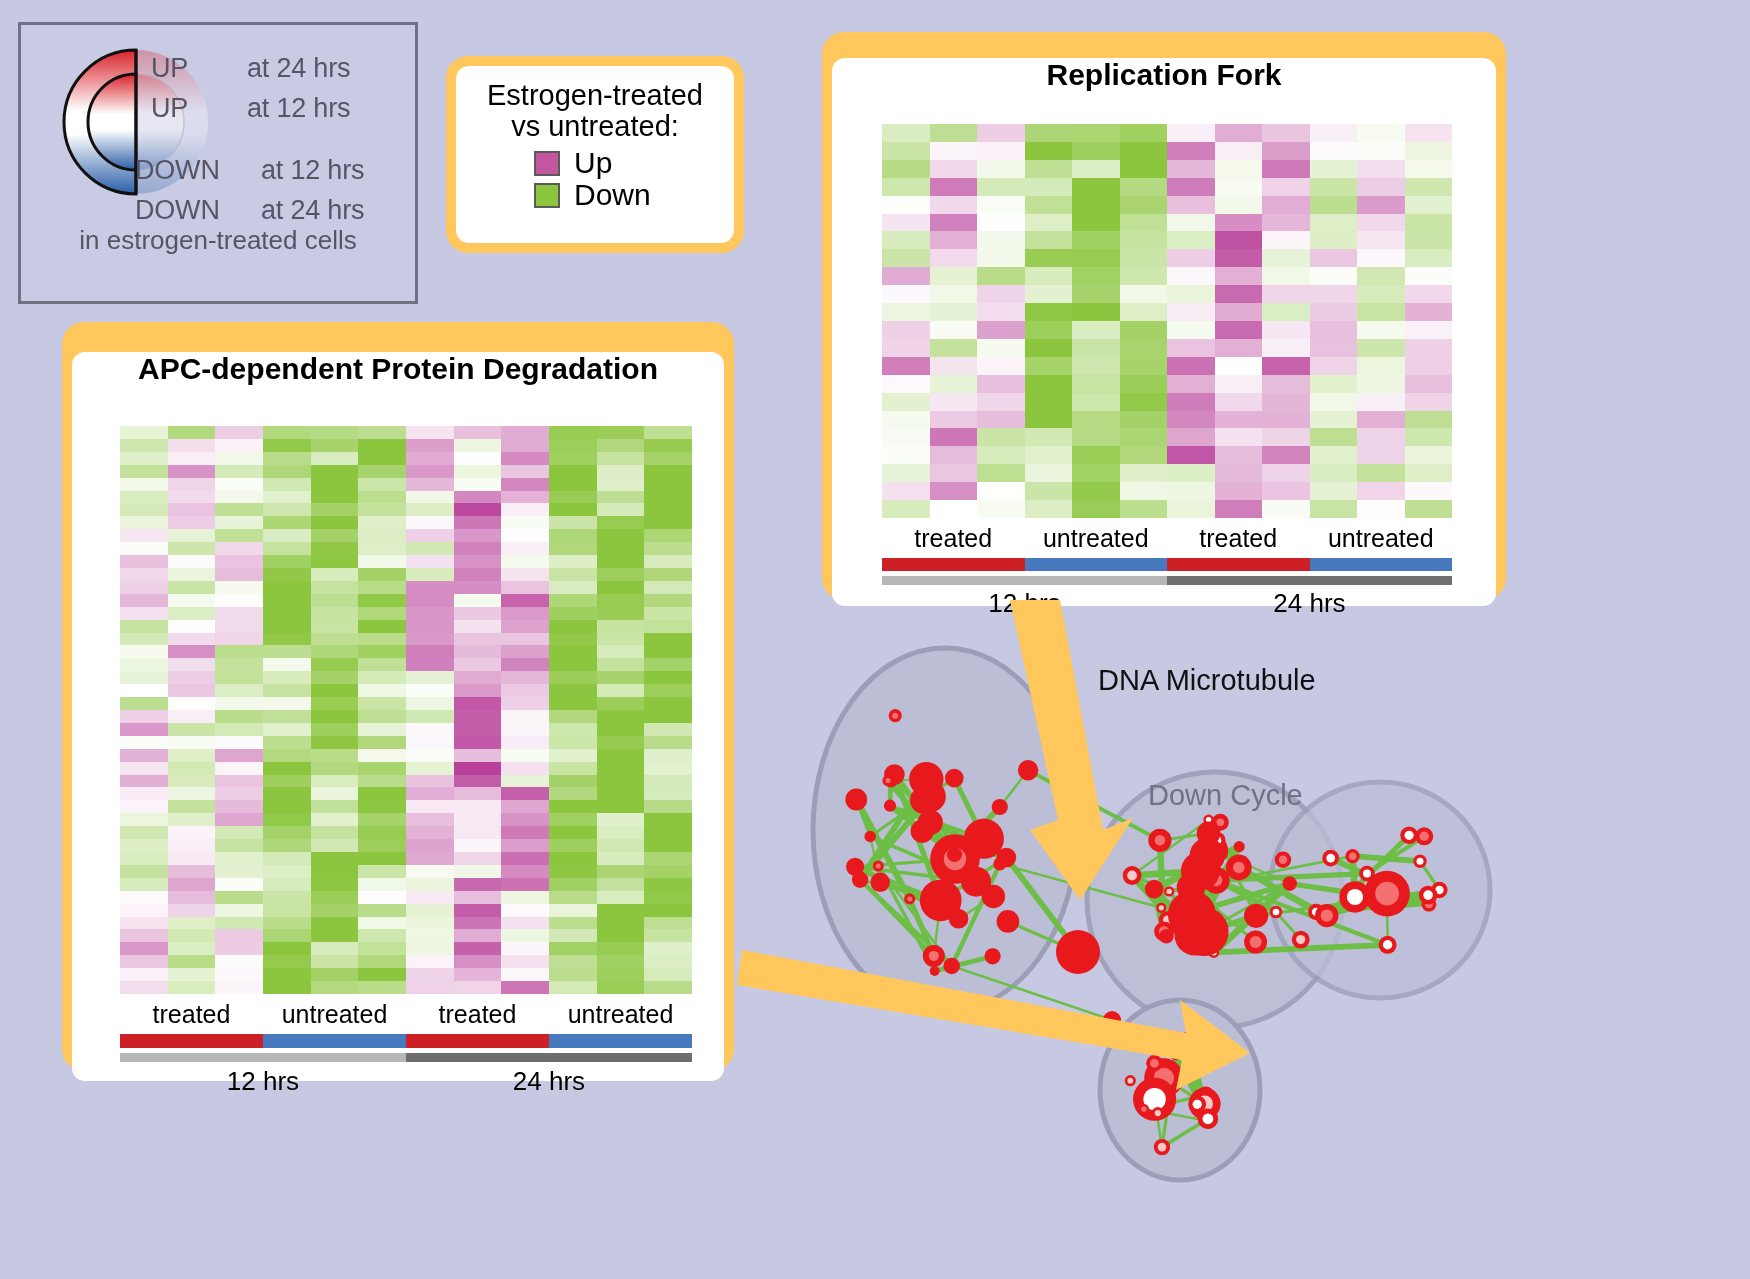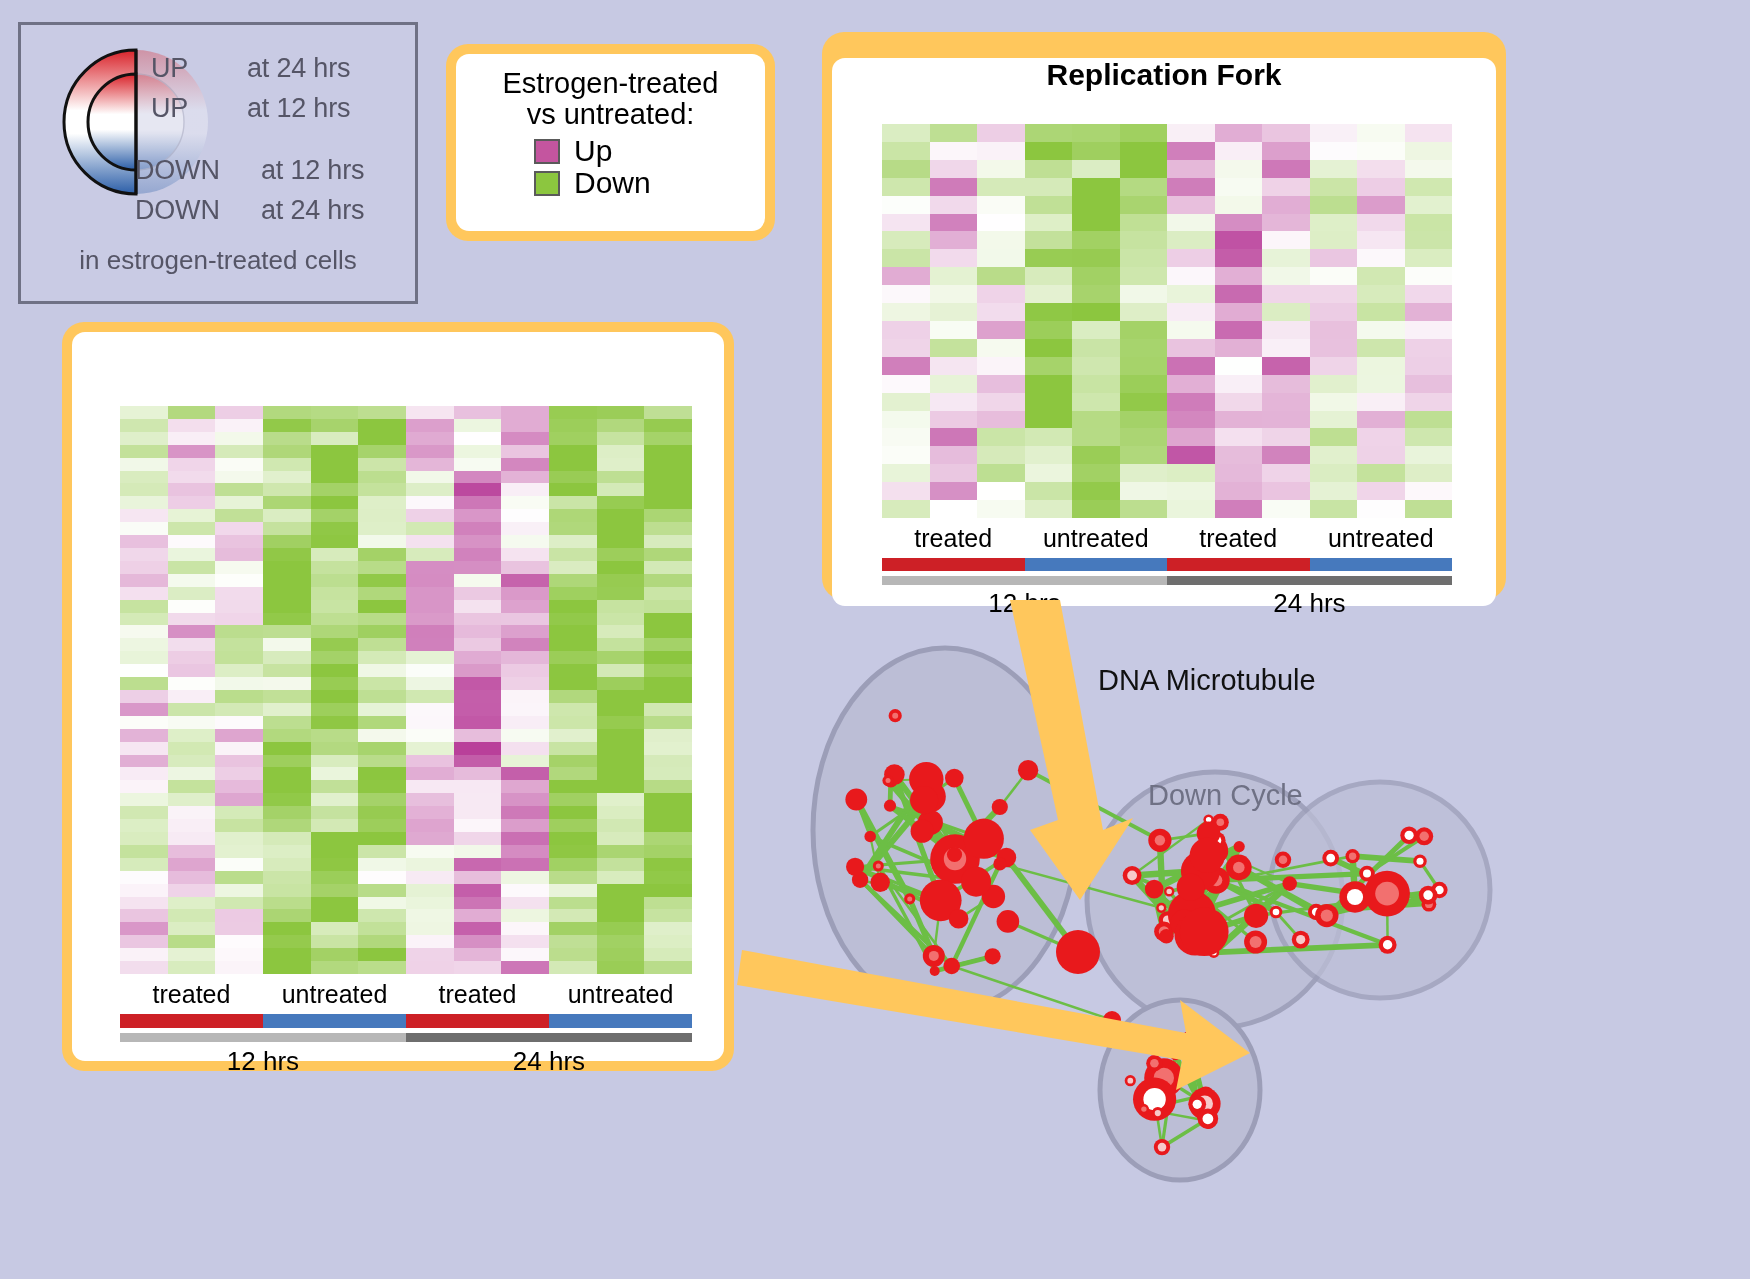--- a/index.html
+++ b/index.html
@@ -21,21 +21,21 @@
   .key-label{position:absolute;color:#555566;font-size:27px;letter-spacing:-.2px;}
   .key-sub{position:absolute;width:100%;text-align:center;color:#555566;font-size:26px;}
 
   
   .card{
     position:absolute;background:#ffc75c;border-radius:22px;padding:10px;
     box-sizing:border-box;
   }
   .card-inner{background:#ffffff;border-radius:13px;width:100%;height:100%;
     box-sizing:border-box;position:relative;}
-  #legend-card{left:446px;top:44px;width:329px;height:197px;}
+  #legend-card{left:446px;top:56px;width:298px;height:197px;}
   #legend-card .card-inner{padding:14px 0 0 0;}
   .legend-title{font-size:29px;color:#000;text-align:center;line-height:1.07;}
   .legend-rows{margin-top:6px;padding-left:78px;}
   .legend-row{display:flex;align-items:center;gap:14px;margin:2px 0;}
   .swatch{width:26px;height:25px;border:2px solid #5a5a5a;box-sizing:border-box;}
   .legend-lbl{font-size:30px;color:#000;line-height:1;}
 
   
   #rf-card{left:822px;top:32px;width:684px;height:568px;}
   #apc-card{left:62px;top:322px;width:672px;height:749px;}
@@ -96,21 +96,21 @@
       <line x1="75" y1="3" x2="75" y2="147" stroke="#111" stroke-width="3"></line>
     </svg>
     <div class="key-label" style="left:130px;top:28px;">UP</div>
     <div class="key-label" style="left:226px;top:28px;">at 24 hrs</div>
     <div class="key-label" style="left:130px;top:68px;">UP</div>
     <div class="key-label" style="left:226px;top:68px;">at 12 hrs</div>
     <div class="key-label" style="left:114px;top:130px;">DOWN</div>
     <div class="key-label" style="left:240px;top:130px;">at 12 hrs</div>
     <div class="key-label" style="left:114px;top:170px;">DOWN</div>
     <div class="key-label" style="left:240px;top:170px;">at 24 hrs</div>
-    <div class="key-sub" style="top:220px;">in estrogen-treated cells</div>
+    <div class="key-sub" style="top:200px;">in estrogen-treated cells</div>
   </div>
 
   <div class="card" id="legend-card">
     <div class="card-inner">
       <div class="legend-title">Estrogen-treated</div>
       <div class="legend-title">vs untreated:</div>
       <div class="legend-rows">
         <div class="legend-row">
           <span class="swatch" id="sw-up" style="background: rgb(196, 85, 159);"></span>
           <span class="legend-lbl">Up</span>
@@ -410,20 +410,21 @@
       </div>
       <div class="timenames" style="left:50px;top:530px;width:570px;">
         <span>12 hrs</span>
         <span>24 hrs</span>
       </div>
     </div>
   </div>
 
   <div class="card" id="apc-card">
     <div class="card-inner">
+      <div class="panel-title">APC-dependent Protein Degradation</div>
       <div class="heat" id="apc-heat" style="left: 48px; top: 74px; width: 572px; height: 568px; grid-template-columns: repeat(12, 1fr); grid-template-rows: repeat(44, 1fr);">
           <div style="background: rgb(230, 243, 213);"></div>
           <div style="background: rgb(179, 217, 127);"></div>
           <div style="background: rgb(237, 206, 229);"></div>
           <div style="background: rgb(178, 217, 126);"></div>
           <div style="background: rgb(181, 219, 132);"></div>
           <div style="background: rgb(189, 222, 144);"></div>
           <div style="background: rgb(246, 229, 241);"></div>
           <div style="background: rgb(232, 192, 222);"></div>
           <div style="background: rgb(225, 172, 211);"></div>

